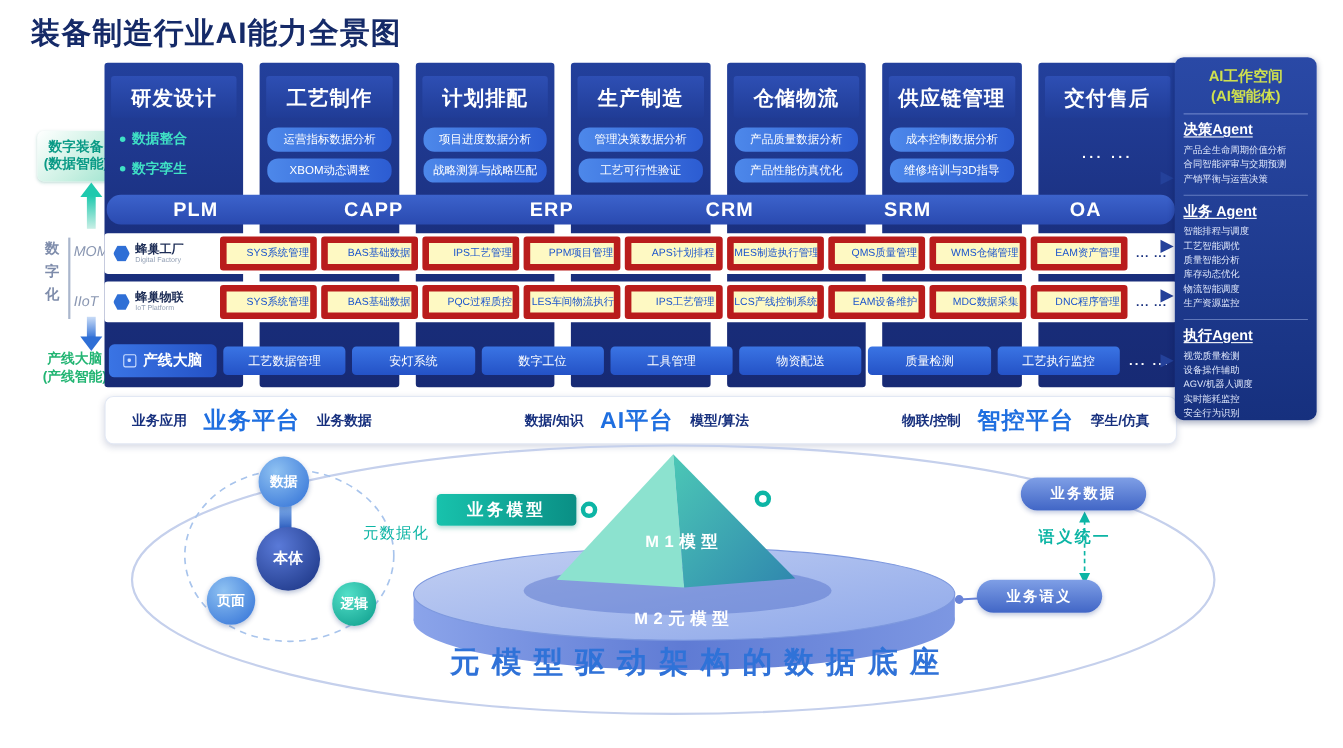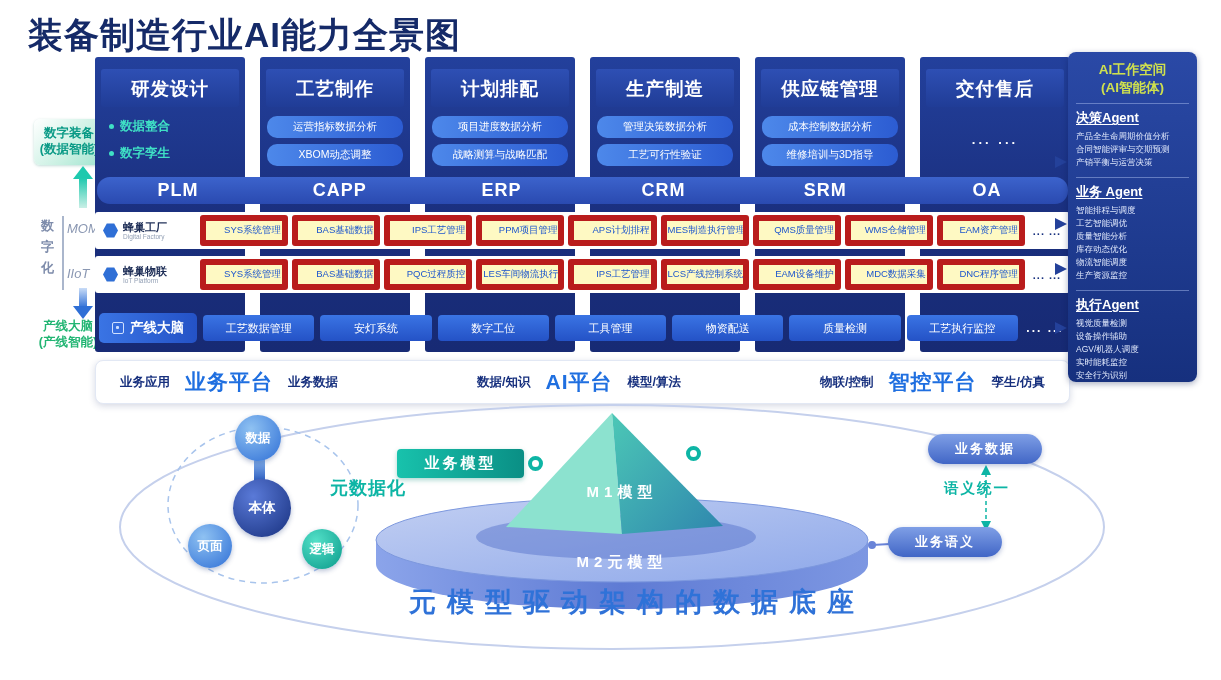--- a/index.html
+++ b/index.html
@@ -1,19 +1,19 @@
 <!DOCTYPE html>
 <html><head>
 <meta charset="utf-8">
 <style>
   * { margin:0; padding:0; box-sizing:border-box; }
   body { font-family:"Liberation Sans","DejaVu Sans",sans-serif; background:#fff; }
   .stage { position:relative; width:1221px; height:680px; background:#fff; overflow:hidden; }
 
-  .title { position:absolute; left:28px; top:12px; font-size:35px; font-weight:800; color:#152a68; letter-spacing:1px; }
+  .title { position:absolute; left:28px; top:12px; font-size:27px; font-weight:800; color:#152a68; letter-spacing:1px; }
 
   
   .lbl-de { position:absolute; left:34px; top:119px; width:70px; height:46px; border-radius:6px;
     background:linear-gradient(135deg,#ffffff 0%,#c9f0e2 60%,#9fe4d0 100%);
     color:#0a9a86; font-weight:700; font-size:12.5px; text-align:center; padding-top:6px; line-height:1.3;
     box-shadow:0 1px 3px rgba(10,120,100,.25); }
   .up-head { position:absolute; left:73px; top:166px; width:0; height:0;
     border-left:10px solid transparent; border-right:10px solid transparent; border-bottom:13px solid #1ec9ae; }
   .up-stem { position:absolute; left:79px; top:178px; width:8px; height:30px;
     background:linear-gradient(180deg,#1ec9ae,#c9efe6); }
@@ -99,21 +99,21 @@
   .circle { border-radius:50%; color:#fff; display:flex; align-items:center; justify-content:center;
     font-size:12.5px; font-weight:600; box-shadow:0 2px 5px rgba(20,50,120,.3); }
   .c-data { left:235px; top:415px; width:46px; height:46px;
     background:radial-gradient(circle at 35% 30%, #8fc2f2, #2f6fd6); }
   .c-ont { left:233px; top:479px; width:58px; height:58px; font-size:13.5px;
     background:radial-gradient(circle at 35% 30%, #5a7ad8, #17307e); }
   .c-page { left:188px; top:524px; width:44px; height:44px;
     background:radial-gradient(circle at 35% 30%, #8fc2f2, #2f6fd6); }
   .c-logic { left:302px; top:529px; width:40px; height:40px;
     background:radial-gradient(circle at 35% 30%, #53e0c8, #0a9a8a); }
-  .meta-lbl { left:330px; top:476px; color:#0db5a5; font-weight:700; font-size:18px; letter-spacing:1px; }
+  .meta-lbl { left:330px; top:476px; color:#0db5a5; font-weight:400; font-size:14px; letter-spacing:1px; }
   .tealbox { height:29px; border-radius:4px; color:#fff; font-weight:700; font-size:15px; letter-spacing:3px;
     display:flex; align-items:center; justify-content:center;
     background:linear-gradient(90deg,#18c2ac,#0a8f85); box-shadow:0 2px 5px rgba(10,140,120,.35); }
   .box-biz { left:397px; top:449px; width:127px; }
   .box-phy { left:703px; top:438px; width:127px; }
   .ring { width:15px; height:15px; border:4px solid #0db5a5; border-radius:50%; background:#fff; }
   .ring-biz { left:528px; top:456px; }
   .ring-phy { left:686px; top:446px; }
   .m-lbl { color:#fff; font-weight:800; text-align:center; letter-spacing:5px; font-size:15px; }
   .m1 { left:552px; top:483px; width:140px; }
@@ -172,20 +172,27 @@
         <div class="row1">
           <div class="pill1">项目进度数据分析</div>
           <div class="pill1">战略测算与战略匹配</div>
         </div>
       </div>
       <div class="col">
         <div class="col-h">生产制造</div>
         <div class="row1">
           <div class="pill1">管理决策数据分析</div>
           <div class="pill1">工艺可行性验证</div>
+        </div>
+      </div>
+      <div class="col">
+        <div class="col-h">仓储物流</div>
+        <div class="row1">
+          <div class="pill1">产品质量数据分析</div>
+          <div class="pill1">产品性能仿真优化</div>
         </div>
       </div>
       <div class="col">
         <div class="col-h">供应链管理</div>
         <div class="row1">
           <div class="pill1">成本控制数据分析</div>
           <div class="pill1">维修培训与3D指导</div>
         </div>
       </div>
       <div class="col">

